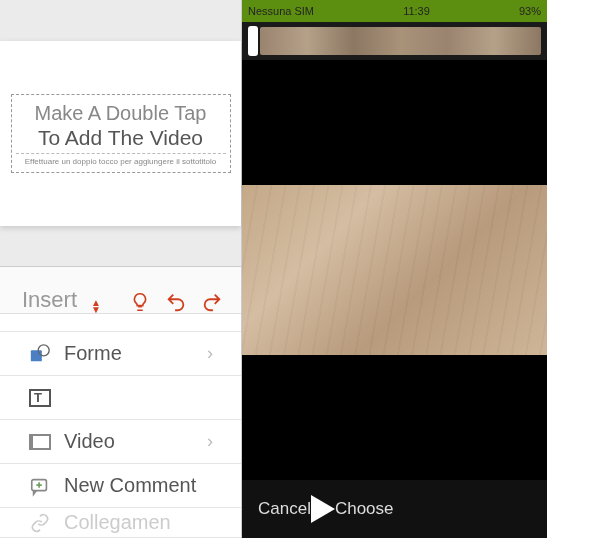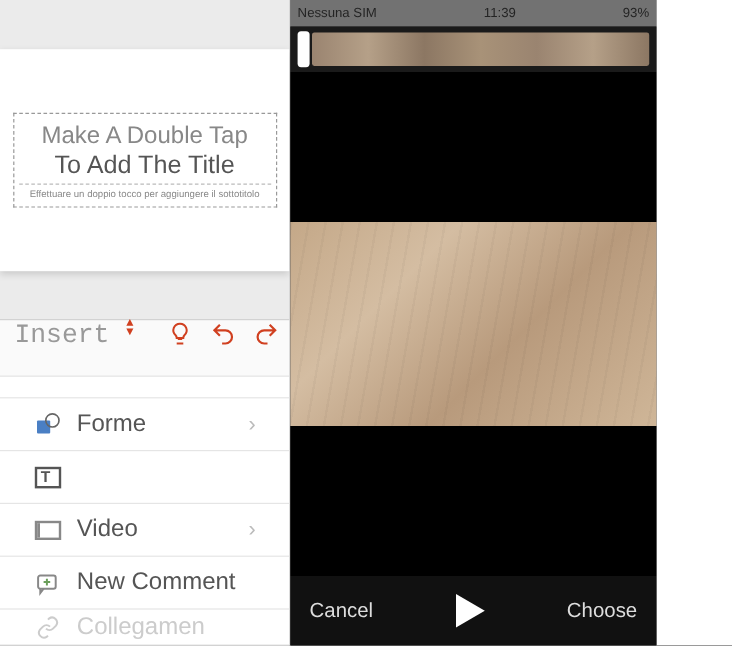--- a/index.html
+++ b/index.html
@@ -59,24 +59,23 @@
       color: #888;
       margin-top: 3px;
       border-top: 1px dashed #bbb;
       padding-top: 3px;
     }
     .toolbar {
       height: 48px;
       background: #fafafa;
       border-bottom: 1px solid #e0e0e0;
       display: flex;
-      align-items: flex-start;
-      padding: 0 12px;
+      align-items: flex-end;
+      padding: 0 22px;
       gap: 14px;
-      font-family: Liberation Mono, monospace;
     }
     .insert-label {
       font-size: 22px;
       color: #999;
       font-weight: 300;
     }
     .updown {
       display: flex;
       flex-direction: column;
       line-height: 7px;
@@ -141,21 +140,21 @@
     .right-panel {
       width: 305px;
       height: 538px;
       background: #000;
       position: relative;
       display: flex;
       flex-direction: column;
     }
     .status-bar {
       height: 22px;
-      background: #a3a3a3;
+      background: #84cc16;
       display: flex;
       align-items: center;
       justify-content: space-between;
       padding: 0 6px;
       font-size: 11px;
       color: #333;
       opacity: 0.7;
     }
     .scrubber {
       height: 38px;
@@ -187,42 +186,41 @@
       content: "";
       position: absolute;
       top: 0; left: 0; right: 0; bottom: 0;
       background: repeating-linear-gradient(100deg, rgba(0,0,0,0.03) 0px, rgba(0,0,0,0.03) 2px, transparent 2px, transparent 14px);
     }
     .bottom-bar {
       height: 58px;
       background: #111;
       display: flex;
       align-items: center;
-      justify-content: space-between;
       padding: 0 16px;
       color: #ddd;
       font-size: 17px;
       font-weight: 300;
     }
     .play-btn {
       width: 0; height: 0;
       border-top: 14px solid transparent;
       border-bottom: 14px solid transparent;
       border-left: 24px solid #fff;
     }
   </style>
 </head>
 <body>
 
 <div class="left-panel">
   <div class="slide-area">
     <div class="slide">
       <div class="title-box">
         <div class="title-line1">Make A Double Tap</div>
-        <div class="title-line2">To Add The Title</div>
+        <div class="title-line2">To Add The Video</div>
         <div class="subtitle-text">Effettuare un doppio tocco per aggiungere il sottotitolo</div>
       </div>
     </div>
   </div>
 
   <div class="toolbar">
     <span class="insert-label">Insert</span>
     <span class="updown">
       <span>▲</span>
         <span>▼</span>

